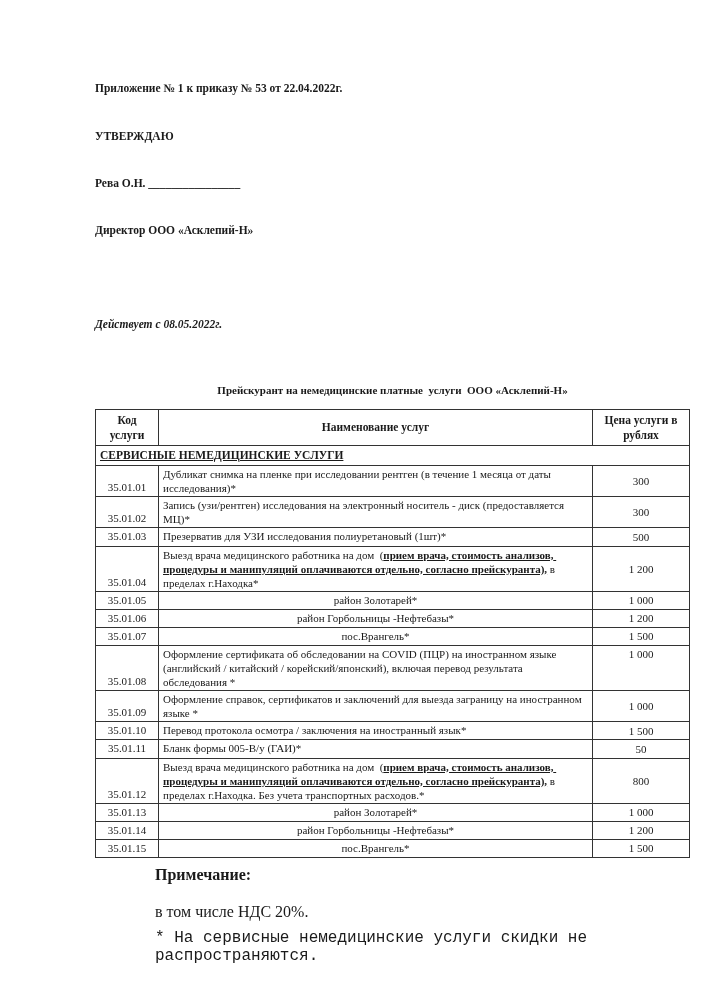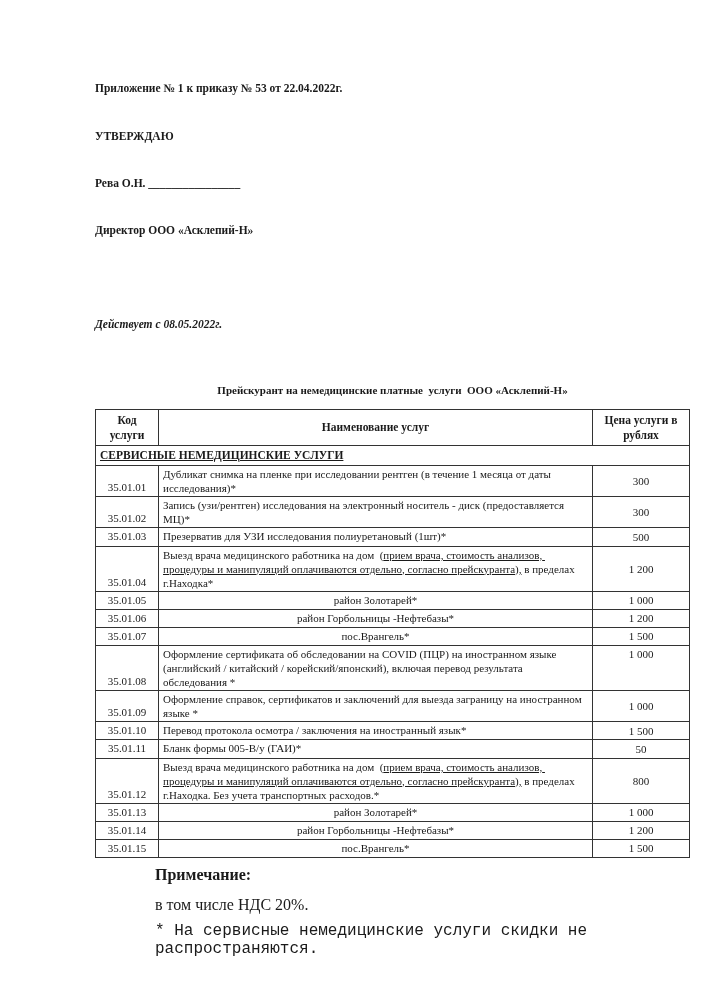--- a/index.html
+++ b/index.html
@@ -64,31 +64,31 @@
   td.code-cell {
     text-align: center;
     vertical-align: bottom;
     padding-bottom: 2px;
   }
   td.name-cell {
     vertical-align: top;
     white-space: pre-wrap;
   }
   td.name-cell.center { text-align: center; }
-  td.name-cell span.u { text-decoration: underline; }
+  td.name-cell span.u { text-decoration: underline; font-weight: bold; }
   td.price-cell { text-align: center; }
   td.price-cell.vtop { vertical-align: top; }
   
   .notes {
     margin-top: 8px;
     margin-left: 60px;
     font-size: 16px;
   }
   .notes .notes-label { font-weight: bold; }
-  .notes .note-line { margin-top: 12px; }
+  .notes .note-line { margin-top: 19px; }
   .notes .note-asterisk { margin-top: 8px; font-family: Liberation Mono, monospace; }
   
   .signature {
     margin-top: 28px;
     margin-left: 60px;
     font-size: 11.5px;
     white-space: pre;
   }
 </style>
 </head>

